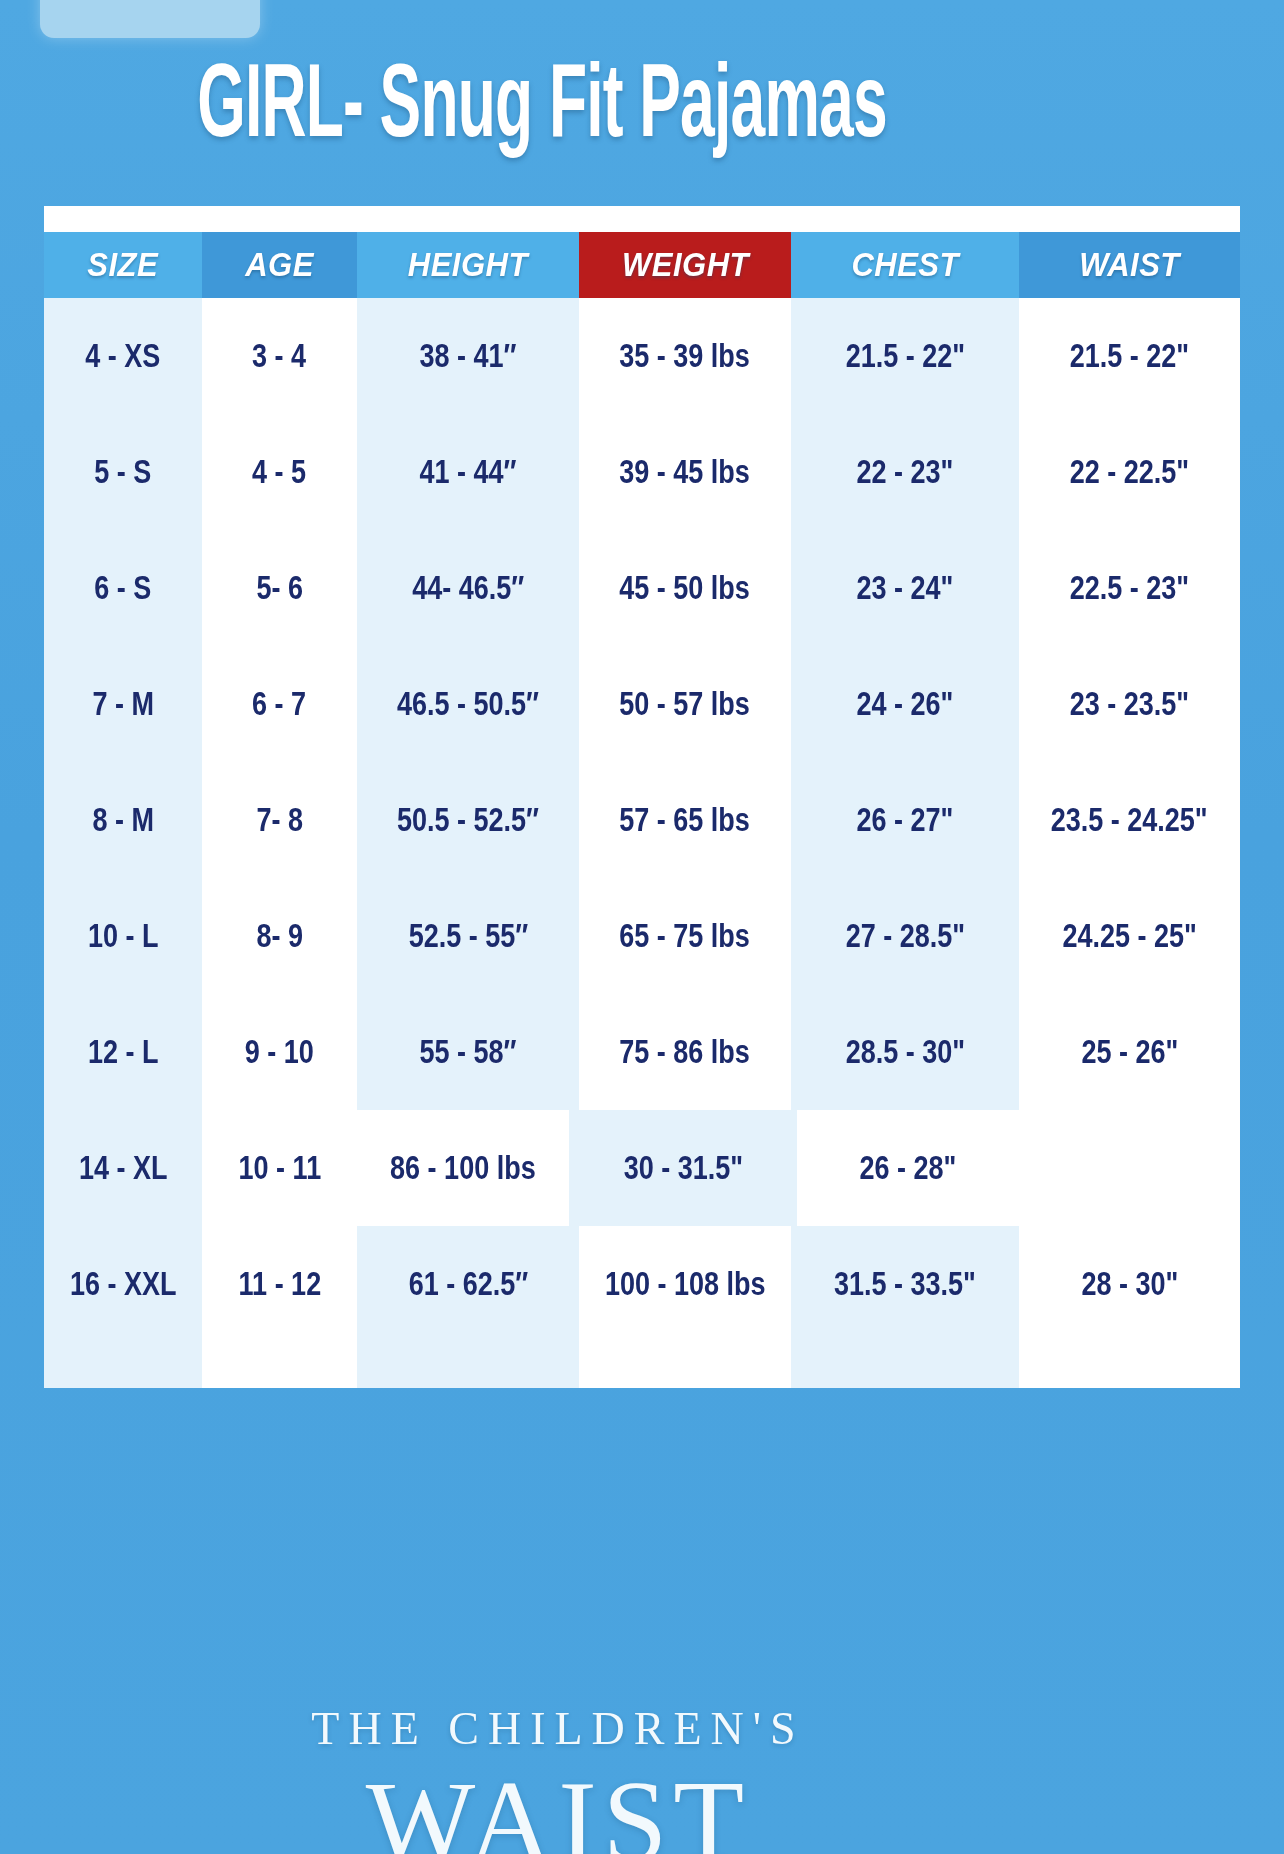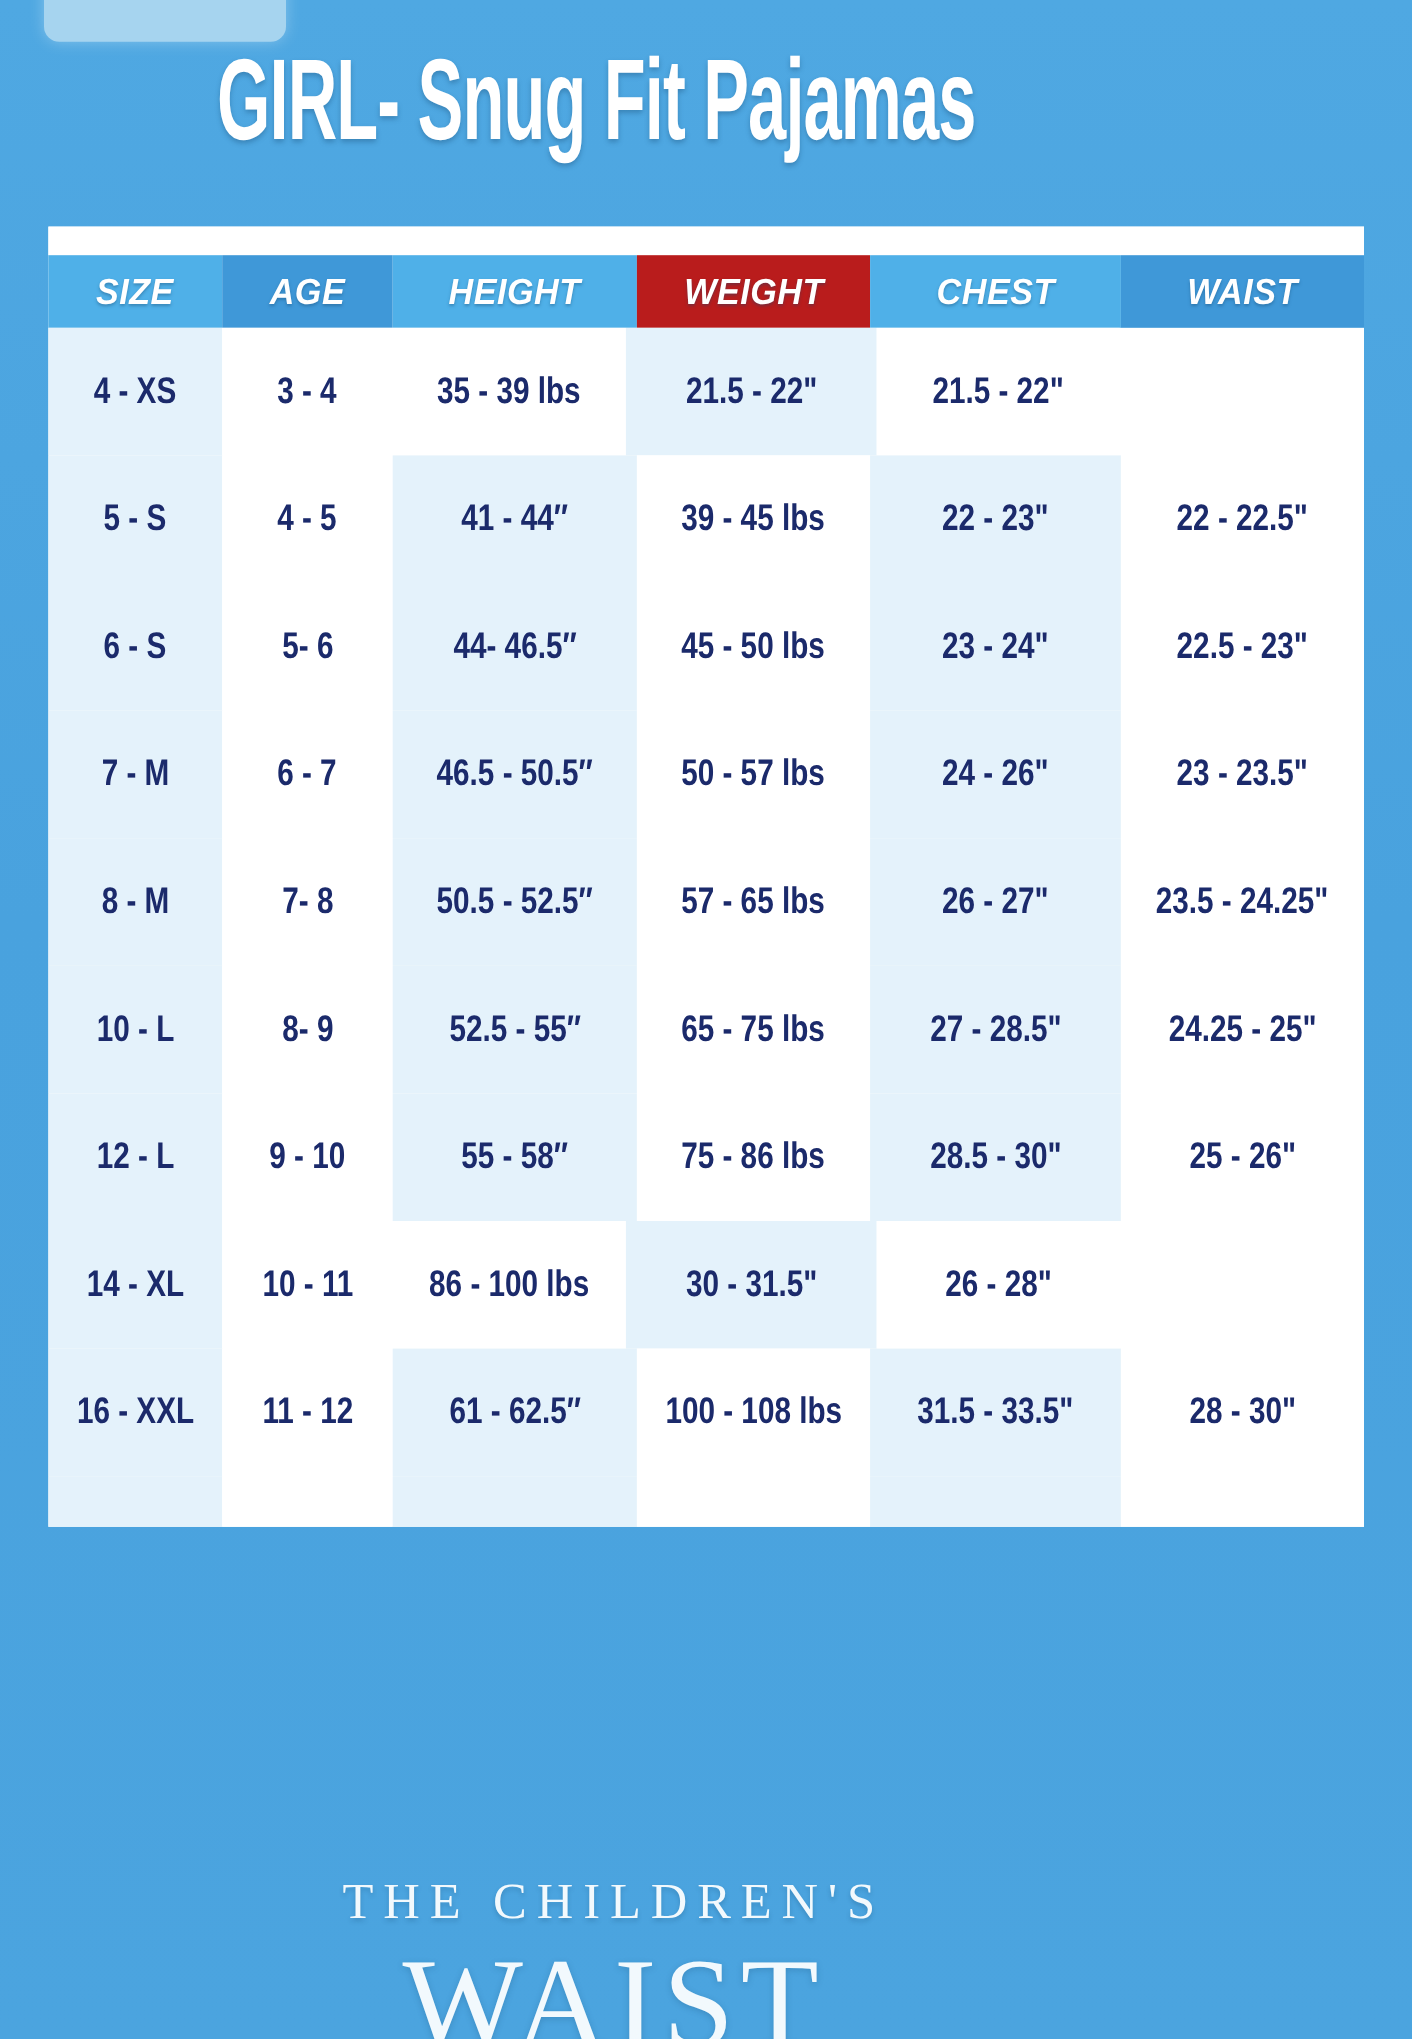--- a/index.html
+++ b/index.html
@@ -22,21 +22,21 @@
     left:40px; top:-28px;
     width:220px; height:66px;
     background:#a6d4ef;
     border-radius:14px;
     box-shadow:0 0 14px rgba(255,255,255,.30);
   }
 
   
   .title-wrap {
     position:absolute;
-    left:0; top:38px;
+    left:0; top:48px;
     width:1084px;
     text-align:center;
   }
   .title {
     display:inline-block;
     font-family:"Liberation Sans", sans-serif;
     font-weight:bold;
     font-size:78px;
     line-height:1.0;
     letter-spacing:-1px;
@@ -182,20 +182,23 @@
       </div>
 
     <div class="tbody" id="body-rows">
         <div class="row">
           <div class="cell c0">
             <span class="vlabel">4 - XS</span>
           </div>
           <div class="cell c1">
             <span class="vlabel">3 - 4</span>
           </div>
+          <div class="cell c2">
+            <span class="vlabel">38 - 41″</span>
+          </div>
           <div class="cell c3">
             <span class="vlabel">35 - 39 lbs</span>
           </div>
           <div class="cell c4">
             <span class="vlabel">21.5 - 22"</span>
           </div>
           <div class="cell c5">
             <span class="vlabel">21.5 - 22"</span>
           </div>
         </div>

